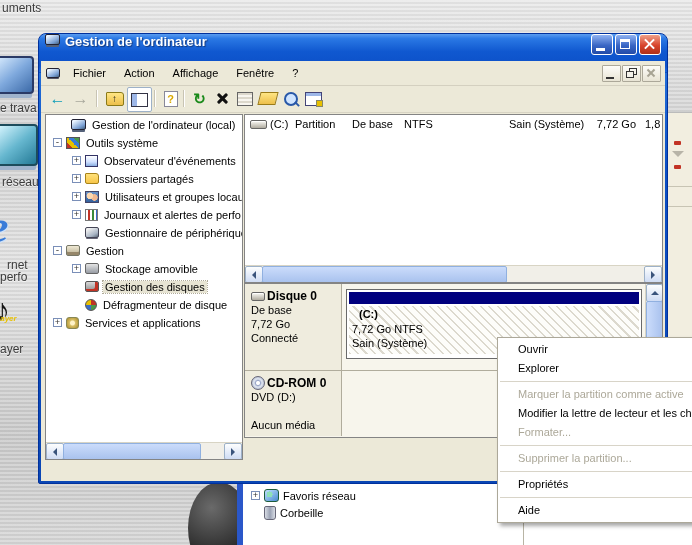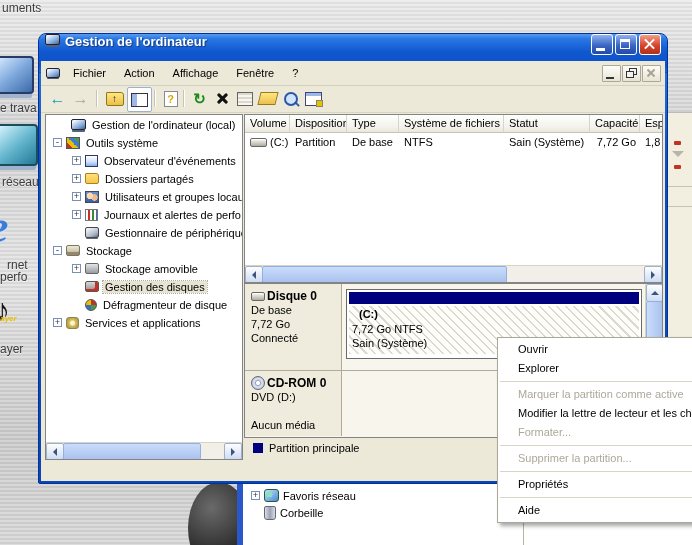--- a/index.html
+++ b/index.html
@@ -286,21 +286,21 @@
         <span class="tlabel">Journaux et alertes de perfo</span>
       </div>
       <div class="trow pl2">
         <span class="expspace"></span>
         <span class="ic ic-devmgr"></span>
         <span class="tlabel">Gestionnaire de périphériques</span>
       </div>
       <div class="trow pl1">
         <span class="expbox">-</span>
         <span class="ic ic-storage"></span>
-        <span class="tlabel">Stockage</span>
+        <span class="tlabel">Gestion</span>
       </div>
       <div class="trow pl2">
         <span class="expbox">+</span>
         <span class="ic ic-removable"></span>
         <span class="tlabel">Stockage amovible</span>
       </div>
       <div class="trow pl2">
         <span class="expspace"></span>
         <span class="ic ic-diskmgmt"></span>
         <span class="tlabel sel">Gestion des disques</span>
@@ -320,29 +320,20 @@
             <span class="tri-l"></span>
           </div>
         <div class="sthumb" style="left:17px;width:136px"></div>
         <div class="sbtn" style="right:0">
             <span class="tri-r"></span>
           </div>
       </div>
     </div>
 
     <div class="listpanel">
-      <div class="lheader">
-        <div class="hcell" style="width:45px">Volume</div>
-        <div class="hcell" style="width:57px">Disposition</div>
-        <div class="hcell" style="width:52px">Type</div>
-        <div class="hcell" style="width:105px">Système de fichiers</div>
-        <div class="hcell" style="width:86px">Statut</div>
-        <div class="hcell" style="width:50px">Capacité</div>
-        <div class="hcell" style="width:22px;border-right:none">Esp</div>
-      </div>
       <div class="lrow">
         <div class="lcell" style="width:45px">
             <span class="ic ic-drive"></span>
             <span>(C:)</span>
           </div>
         <div class="lcell" style="width:57px">Partition</div>
         <div class="lcell" style="width:52px">De base</div>
         <div class="lcell" style="width:105px">NTFS</div>
         <div class="lcell" style="width:86px">Sain (Système)</div>
         <div class="lcell num" style="width:50px">7,72 Go</div>
@@ -397,24 +388,20 @@
         <div class="vbtn" style="top:0">
             <span class="tri-u"></span>
           </div>
         <div class="vthumb"></div>
         <div class="vbtn" style="bottom:0">
             <span class="tri-d"></span>
           </div>
       </div>
     </div>
 
-    <div class="legend">
-      <span class="lsq"></span>
-      <span>Partition principale</span>
-    </div>
 
   </div>
 </div>
 
 <div id="ctx" class="abs">
   <div class="mi">Ouvrir</div>
   <div class="mi">Explorer</div>
   <div class="msep"></div>
   <div class="mi dis">Marquer la partition comme active</div>
   <div class="mi">Modifier la lettre de lecteur et les chemins d'accès...</div>

